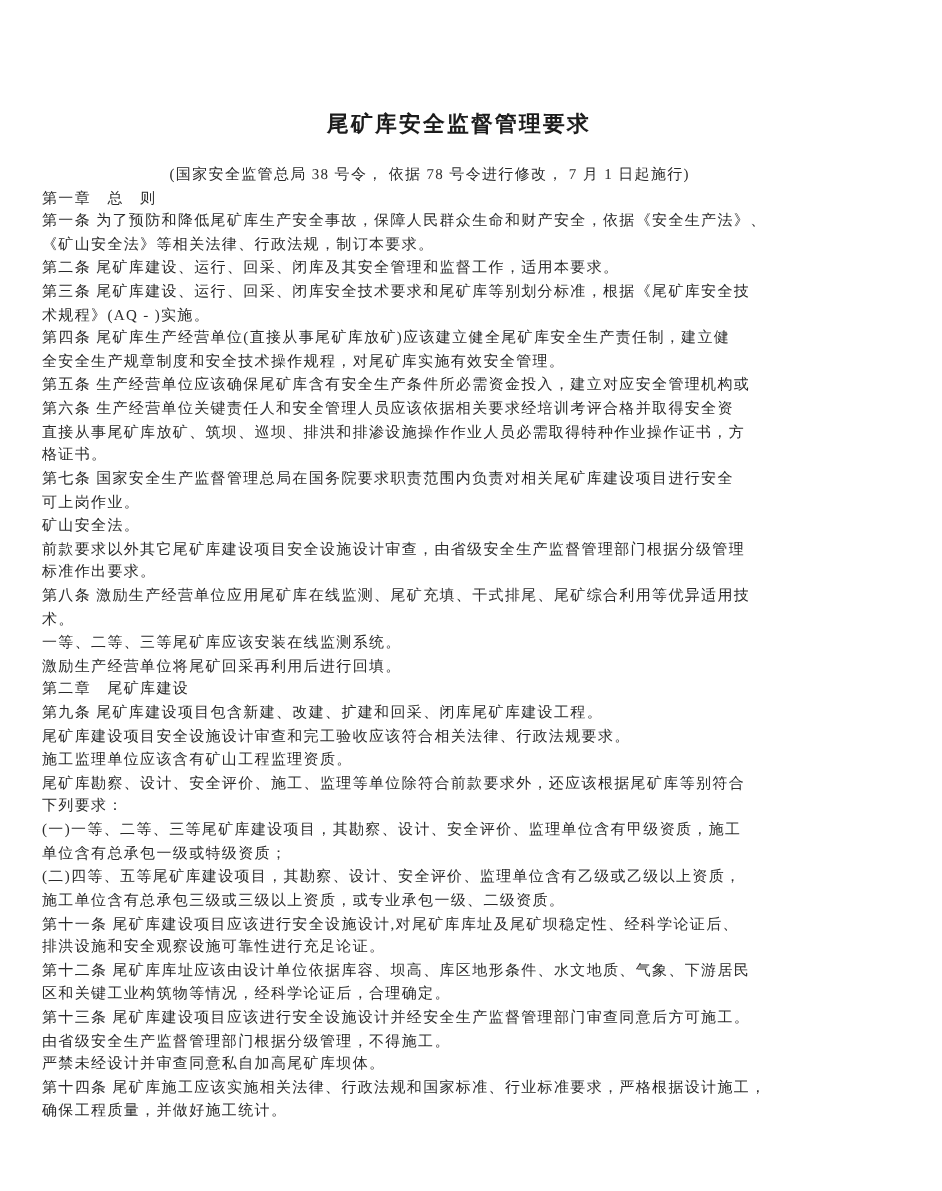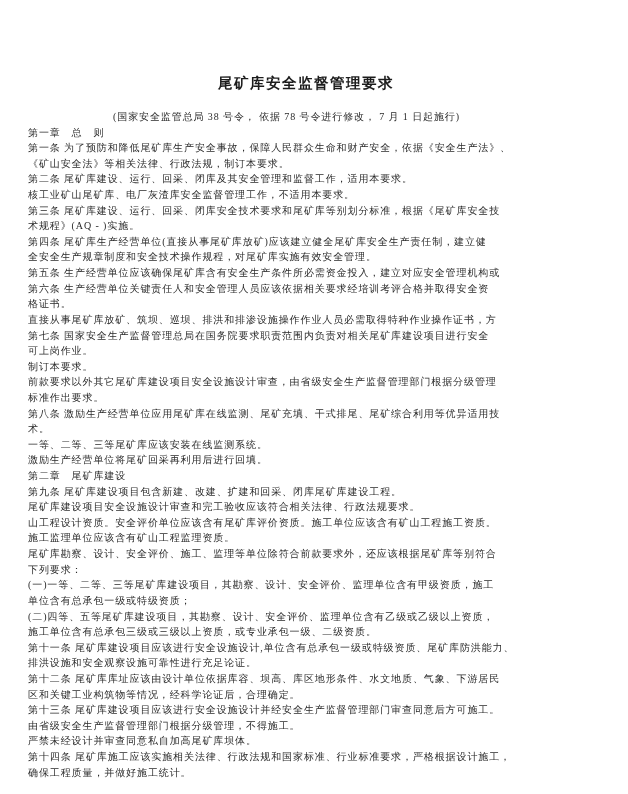--- a/index.html
+++ b/index.html
@@ -50,50 +50,48 @@
 <body>
 
 <div class="page">
   <div class="doc-title">尾矿库安全监督管理要求</div>
   <div class="doc-subtitle">(国家安全监管总局 38 号令， 依据 78 号令进行修改， 7 月 1 日起施行)</div>
   <div class="doc-body">
       <div class="line">第一章　总　则</div>
       <div class="line">第一条 为了预防和降低尾矿库生产安全事故，保障人民群众生命和财产安全，依据《安全生产法》、</div>
       <div class="line">《矿山安全法》等相关法律、行政法规，制订本要求。</div>
       <div class="line">第二条 尾矿库建设、运行、回采、闭库及其安全管理和监督工作，适用本要求。</div>
-      <div class="line">核工业矿山尾矿库、电厂灰渣库安全监督管理工作，不适用本要求。</div>
       <div class="line">第三条 尾矿库建设、运行、回采、闭库安全技术要求和尾矿库等别划分标准，根据《尾矿库安全技</div>
       <div class="line">术规程》(AQ - )实施。</div>
       <div class="line">第四条 尾矿库生产经营单位(直接从事尾矿库放矿)应该建立健全尾矿库安全生产责任制，建立健</div>
       <div class="line">全安全生产规章制度和安全技术操作规程，对尾矿库实施有效安全管理。</div>
       <div class="line">第五条 生产经营单位应该确保尾矿库含有安全生产条件所必需资金投入，建立对应安全管理机构或</div>
       <div class="line">第六条 生产经营单位关键责任人和安全管理人员应该依据相关要求经培训考评合格并取得安全资</div>
+      <div class="line">直接从事尾矿库放矿、筑坝、巡坝、排洪和排渗设施操作作业人员必需取得特种作业操作证书，方</div>
       <div class="line">格证书。</div>
-      <div class="line">直接从事尾矿库放矿、筑坝、巡坝、排洪和排渗设施操作作业人员必需取得特种作业操作证书，方</div>
       <div class="line">第七条 国家安全生产监督管理总局在国务院要求职责范围内负责对相关尾矿库建设项目进行安全</div>
       <div class="line">可上岗作业。</div>
-      <div class="line">制订本要求。</div>
+      <div class="line">矿山安全法。</div>
       <div class="line">前款要求以外其它尾矿库建设项目安全设施设计审查，由省级安全生产监督管理部门根据分级管理</div>
       <div class="line">标准作出要求。</div>
       <div class="line">第八条 激励生产经营单位应用尾矿库在线监测、尾矿充填、干式排尾、尾矿综合利用等优异适用技</div>
       <div class="line">术。</div>
       <div class="line">一等、二等、三等尾矿库应该安装在线监测系统。</div>
       <div class="line">激励生产经营单位将尾矿回采再利用后进行回填。</div>
       <div class="line">第二章　尾矿库建设</div>
       <div class="line">第九条 尾矿库建设项目包含新建、改建、扩建和回采、闭库尾矿库建设工程。</div>
       <div class="line">尾矿库建设项目安全设施设计审查和完工验收应该符合相关法律、行政法规要求。</div>
-      <div class="line">山工程设计资质。安全评价单位应该含有尾矿库评价资质。施工单位应该含有矿山工程施工资质。</div>
       <div class="line">施工监理单位应该含有矿山工程监理资质。</div>
       <div class="line">尾矿库勘察、设计、安全评价、施工、监理等单位除符合前款要求外，还应该根据尾矿库等别符合</div>
       <div class="line">下列要求：</div>
       <div class="line">(一)一等、二等、三等尾矿库建设项目，其勘察、设计、安全评价、监理单位含有甲级资质，施工</div>
       <div class="line">单位含有总承包一级或特级资质；</div>
       <div class="line">(二)四等、五等尾矿库建设项目，其勘察、设计、安全评价、监理单位含有乙级或乙级以上资质，</div>
       <div class="line">施工单位含有总承包三级或三级以上资质，或专业承包一级、二级资质。</div>
-      <div class="line">第十一条 尾矿库建设项目应该进行安全设施设计,单位含有总承包一级或特级资质、尾矿库防洪能力、</div>
+      <div class="line">第十一条 尾矿库建设项目应该进行安全设施设计,对尾矿库库址及尾矿坝稳定性、经科学论证后、</div>
       <div class="line">排洪设施和安全观察设施可靠性进行充足论证。</div>
       <div class="line">第十二条 尾矿库库址应该由设计单位依据库容、坝高、库区地形条件、水文地质、气象、下游居民</div>
       <div class="line">区和关键工业构筑物等情况，经科学论证后，合理确定。</div>
       <div class="line">第十三条 尾矿库建设项目应该进行安全设施设计并经安全生产监督管理部门审查同意后方可施工。</div>
       <div class="line">由省级安全生产监督管理部门根据分级管理，不得施工。</div>
       <div class="line">严禁未经设计并审查同意私自加高尾矿库坝体。</div>
       <div class="line">第十四条 尾矿库施工应该实施相关法律、行政法规和国家标准、行业标准要求，严格根据设计施工，</div>
       <div class="line">确保工程质量，并做好施工统计。</div>
     </div>
 </div>

